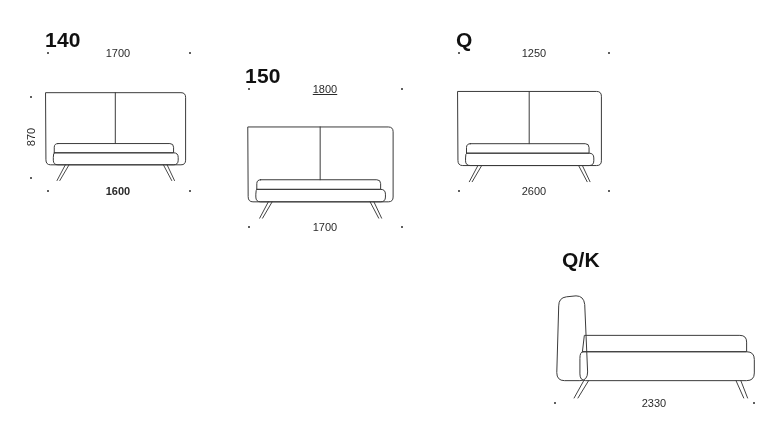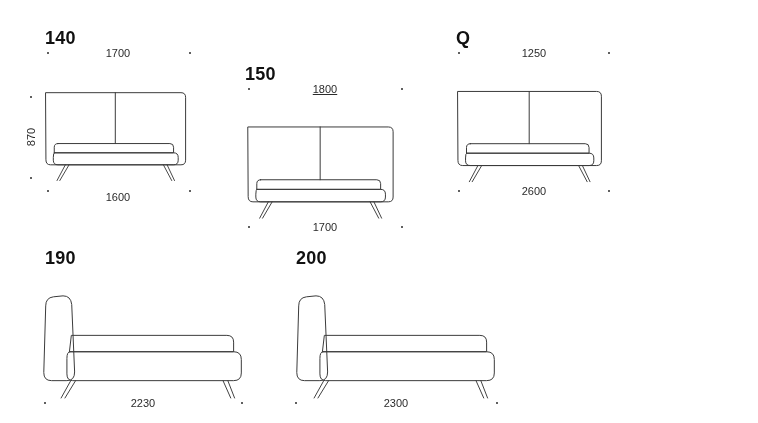--- a/index.html
+++ b/index.html
@@ -18,21 +18,21 @@
     position: absolute;
     inset: 0;
     width: 758px;
     height: 423px;
   }
   .panel {
     position: absolute;
   }
   .size-label {
     position: absolute;
-    font-size: 18px;
+    font-size: 21px;
     font-weight: bold;
     color: #111111;
     letter-spacing: 0.2px;
     white-space: nowrap;
   }
   .dim-text {
     position: absolute;
     font-size: 11px;
     color: #2b2b2b;
     white-space: nowrap;
@@ -90,21 +90,21 @@
       <path class="ln" d="M14,56 L135,56 Q139,56 139,60 L139,66 L10,66 L10,60 Q10,56 14,56 Z"></path>
       <path class="ln" d="M10,66 L139,66 Q144,66 144,71 L144,74 Q144,79 139,79 L14,79 Q9,79 9,74 L9,71 Q9,66 10,66 Z"></path>
       <path class="leg" d="M22,79 L13,96"></path>
       <path class="leg" d="M26,79 L16,96"></path>
       <path class="leg" d="M128,79 L137,96"></path>
       <path class="leg" d="M132,79 L140,96"></path>
     </svg>
 
     <div class="dot" style="left:47px;top:190px;"></div>
     <div class="dot" style="left:189px;top:190px;"></div>
-    <div class="dim-text" style="left:78px;top:191px;width:80px;">1600</div>
+    <div class="dim-text" style="left:78px;top:185px;width:80px;font-weight:bold;">1600</div>
   </div>
 
   <div class="panel" style="left:240px;top:0;width:240px;height:210px;margin-top:36px;">
     <div class="size-label" style="left:5px;top:28px;">150</div>
 
     <div class="dot" style="left:8px;top:52px;"></div>
     <div class="dot" style="left:161px;top:52px;"></div>
     <div class="dim-text" style="left:43px;top:47px;width:84px;text-decoration:underline;">1800</div>
 
     <svg class="drawing" viewBox="0 0 160 100" style="left:6px;top:90px;width:156px;height:96px;">
@@ -139,50 +139,33 @@
       <path class="leg" d="M26,79 L16,96"></path>
       <path class="leg" d="M128,79 L137,96"></path>
       <path class="leg" d="M132,79 L140,96"></path>
     </svg>
 
     <div class="dot" style="left:18px;top:190px;"></div>
     <div class="dot" style="left:168px;top:190px;"></div>
     <div class="dim-text" style="left:53px;top:185px;width:82px;">2600</div>
   </div>
 
-  <div class="panel" style="left:0;top:230px;width:260px;height:193px;">
-    <div class="size-label" style="left:45px;top:18px;">190</div>
 
-    <svg class="drawing" viewBox="0 0 220 110" style="left:38px;top:62px;width:212px;height:106px;">
+
+  <div class="panel" style="left:520px;top:230px;width:238px;height:193px;">
+    <div class="size-label" style="left:42px;top:18px;">Q/K</div>
+
+    <svg class="drawing" viewBox="0 0 220 110" style="left:28px;top:62px;width:218px;height:106px;">
       <path class="ln" d="M8,14 Q8,6 16,5 L26,4 Q34,4 35,13 L38,83 Q38,92 30,92 L14,92 Q6,92 6,84 Z"></path>
       <path class="ln" d="M35,45 L196,45 Q203,45 203,52 L203,62 L33,62 Z"></path>
       <path class="ln" d="M33,62 L203,62 Q211,62 211,70 L211,84 Q211,92 203,92 L36,92 Q30,92 30,85 L30,69 Q30,62 33,62 Z"></path>
       <path class="leg" d="M34,92 L24,110"></path>
       <path class="leg" d="M39,92 L28,110"></path>
       <path class="leg" d="M192,92 L200,110"></path>
       <path class="leg" d="M197,92 L204,110"></path>
     </svg>
 
-    <div class="dot" style="left:44px;top:172px;"></div>
-    <div class="dot" style="left:241px;top:172px;"></div>
-    <div class="dim-text" style="left:100px;top:167px;width:86px;">2230</div>
+    <div class="dot" style="left:34px;top:172px;"></div>
+    <div class="dot" style="left:233px;top:172px;"></div>
+    <div class="dim-text" style="left:91px;top:167px;width:86px;">2330</div>
   </div>
-
-  <div class="panel" style="left:260px;top:230px;width:260px;height:193px;">
-    <div class="size-label" style="left:36px;top:18px;">200</div>
-
-    <svg class="drawing" viewBox="0 0 220 110" style="left:29px;top:62px;width:216px;height:106px;">
-      <path class="ln" d="M8,14 Q8,6 16,5 L26,4 Q34,4 35,13 L38,83 Q38,92 30,92 L14,92 Q6,92 6,84 Z"></path>
-      <path class="ln" d="M35,45 L196,45 Q203,45 203,52 L203,62 L33,62 Z"></path>
-      <path class="ln" d="M33,62 L203,62 Q211,62 211,70 L211,84 Q211,92 203,92 L36,92 Q30,92 30,85 L30,69 Q30,62 33,62 Z"></path>
-      <path class="leg" d="M34,92 L24,110"></path>
-      <path class="leg" d="M39,92 L28,110"></path>
-      <path class="leg" d="M192,92 L200,110"></path>
-      <path class="leg" d="M197,92 L204,110"></path>
-    </svg>
-
-    <div class="dot" style="left:35px;top:172px;"></div>
-    <div class="dot" style="left:236px;top:172px;"></div>
-    <div class="dim-text" style="left:93px;top:167px;width:86px;">2300</div>
-  </div>
-
 
 </div>
 
 </body></html>

